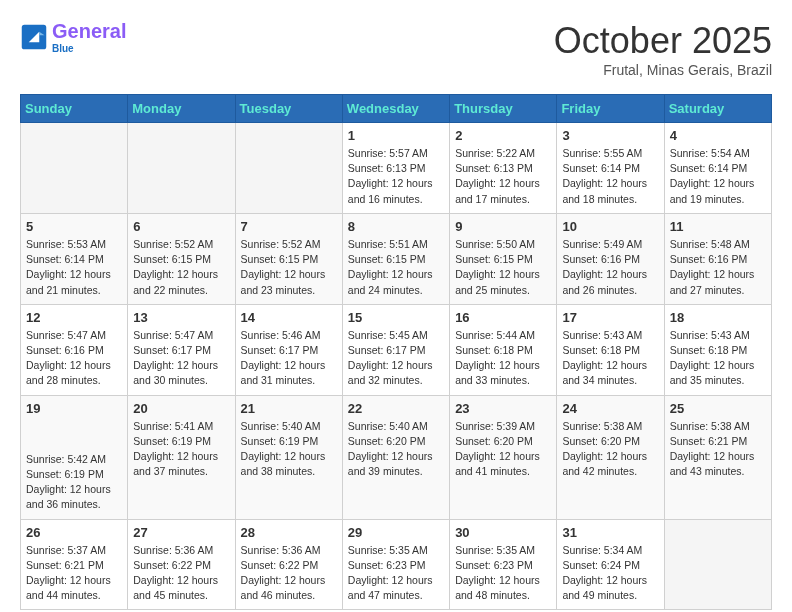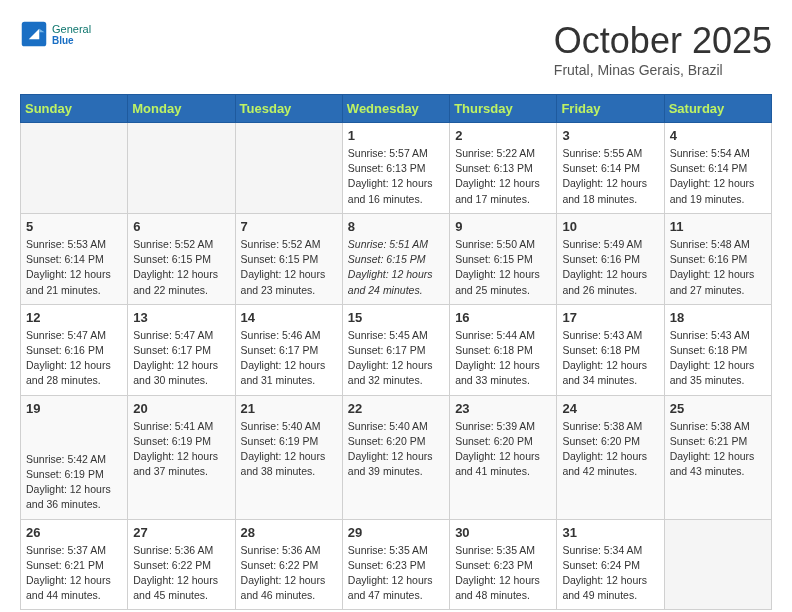--- a/index.html
+++ b/index.html
@@ -19,39 +19,39 @@
     .logo {
       display: flex;
       align-items: center;
       gap: 4px;
     }
     .logo-icon {
       width: 28px;
       height: 28px;
     }
     .title-block {
-      text-align: left;
+      text-align: right;
     }
     .month-title {
       font-size: 36px;
       font-weight: normal;
       color: #333;
     }
     .location {
       font-size: 14px;
       color: #555;
     }
     .calendar {
       width: 100%;
       border-collapse: collapse;
       border: 1px solid #ccc;
     }
     .calendar th {
       background: #2a6cb5;
-      color: #bef264;
+      color: #5eead4;
       font-size: 13px;
       font-weight: bold;
       padding: 6px 4px;
       text-align: left;
       border: 1px solid #1e5a9e;
     }
     .calendar td {
       width: calc(100% / 7);
       vertical-align: top;
       border: 1px solid #d0d0d0;
@@ -83,21 +83,21 @@
 <body>
 
 <div class="header">
   <div class="logo">
     <svg class="logo-icon" viewBox="0 0 32 32">
       <rect x="2" y="2" width="28" height="28" rx="3" fill="#1a6fc4"></rect>
       <polygon points="10,22 22,10 22,22" fill="white"></polygon>
       <polygon points="22,10 28,14 22,14" fill="#7ab8e8"></polygon>
     </svg>
     <div>
-      <div style="font-size:11px;font-weight:normal;color:#0f766e;">General</div>
+      <div style="font-size:20px;font-weight:bold;color:#8b5cf6;">General</div>
       <div style="font-size:10px;font-weight:bold;color:#1a6fc4;">Blue</div>
     </div>
   </div>
   <div class="title-block">
     <div class="month-title">October 2025</div>
     <div class="location">Frutal, Minas Gerais, Brazil</div>
   </div>
 </div>
 
 <table class="calendar">
@@ -163,21 +163,21 @@
         </td>
         <td>
           <span class="day-number">7</span>
           <div class="day-info" style="white-space: pre-line;">Sunrise: 5:52 AM
 Sunset: 6:15 PM
 Daylight: 12 hours
 and 23 minutes.</div>
         </td>
         <td>
           <span class="day-number">8</span>
-          <div class="day-info" style="white-space: pre-line; font-style: italic;">Sunrise: 5:51 AM
+          <div class="day-info" style="white-space: pre-line;">Sunrise: 5:51 AM
 Sunset: 6:15 PM
 Daylight: 12 hours
 and 24 minutes.</div>
         </td>
         <td>
           <span class="day-number">9</span>
           <div class="day-info" style="white-space: pre-line;">Sunrise: 5:50 AM
 Sunset: 6:15 PM
 Daylight: 12 hours
 and 25 minutes.</div>

